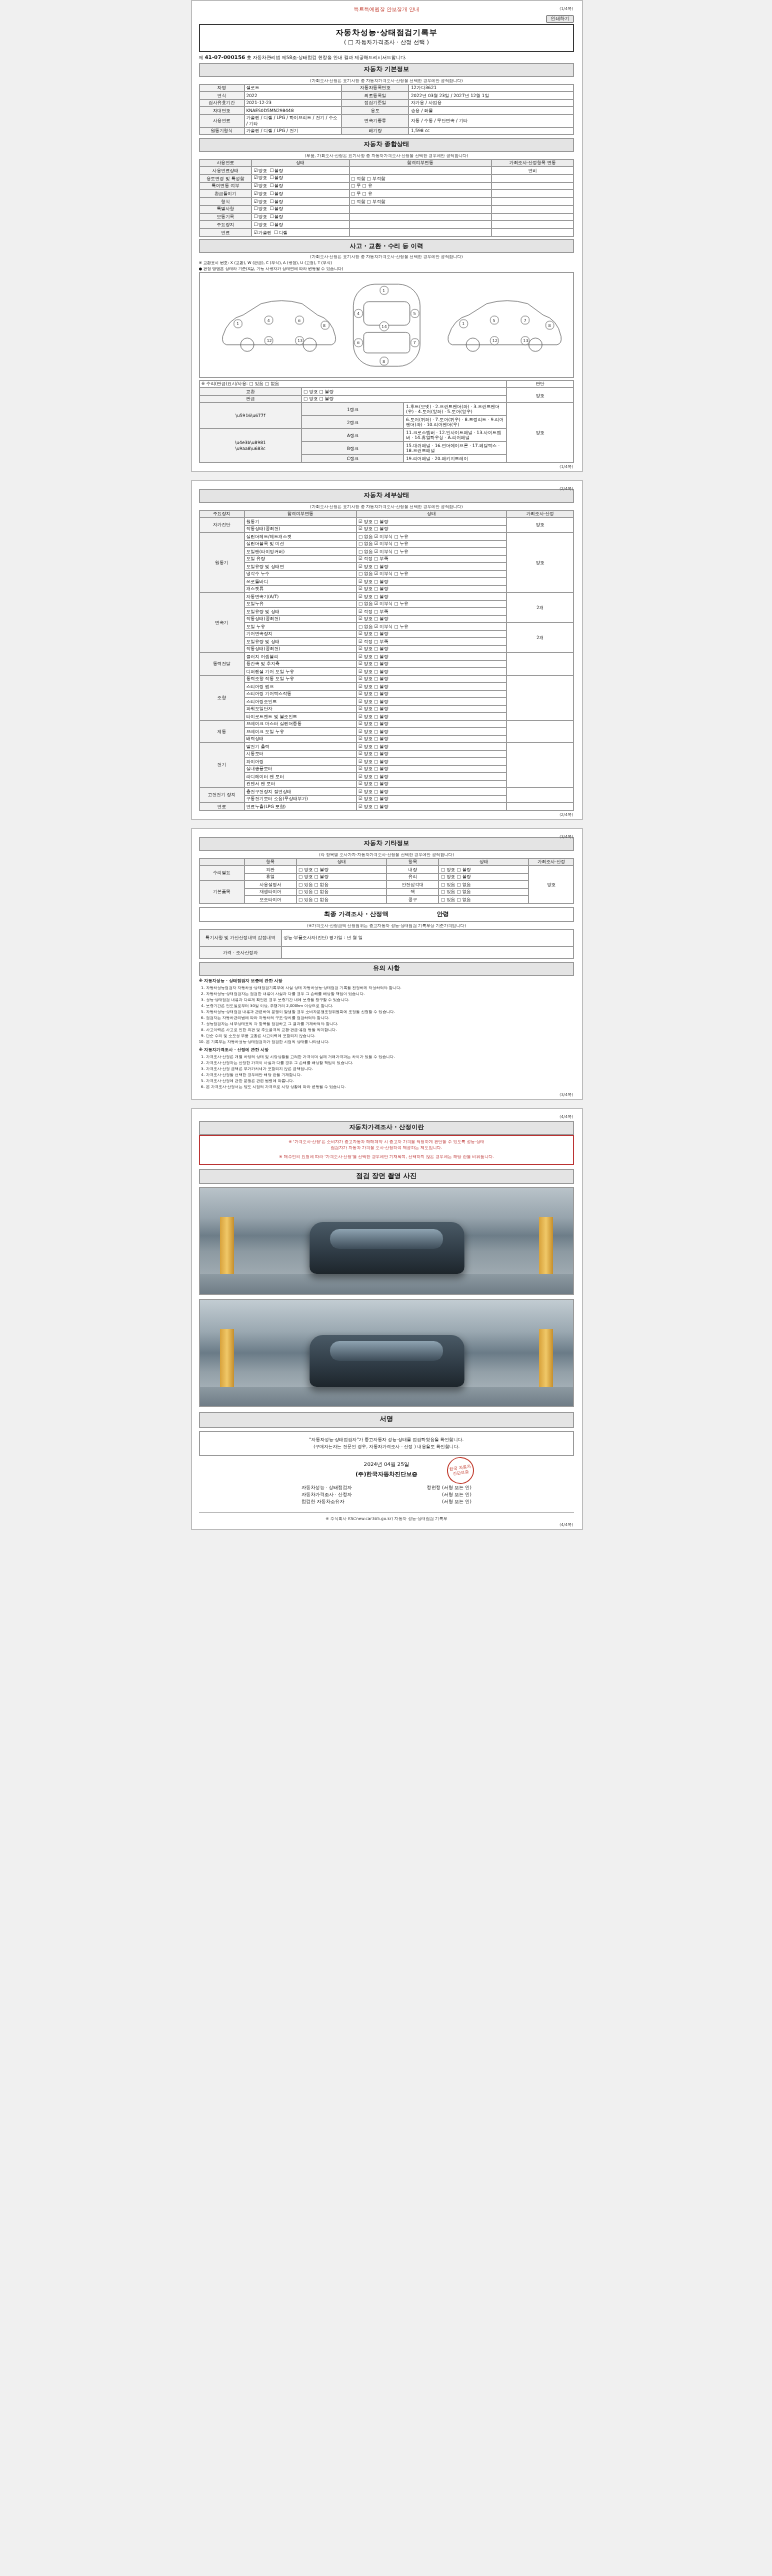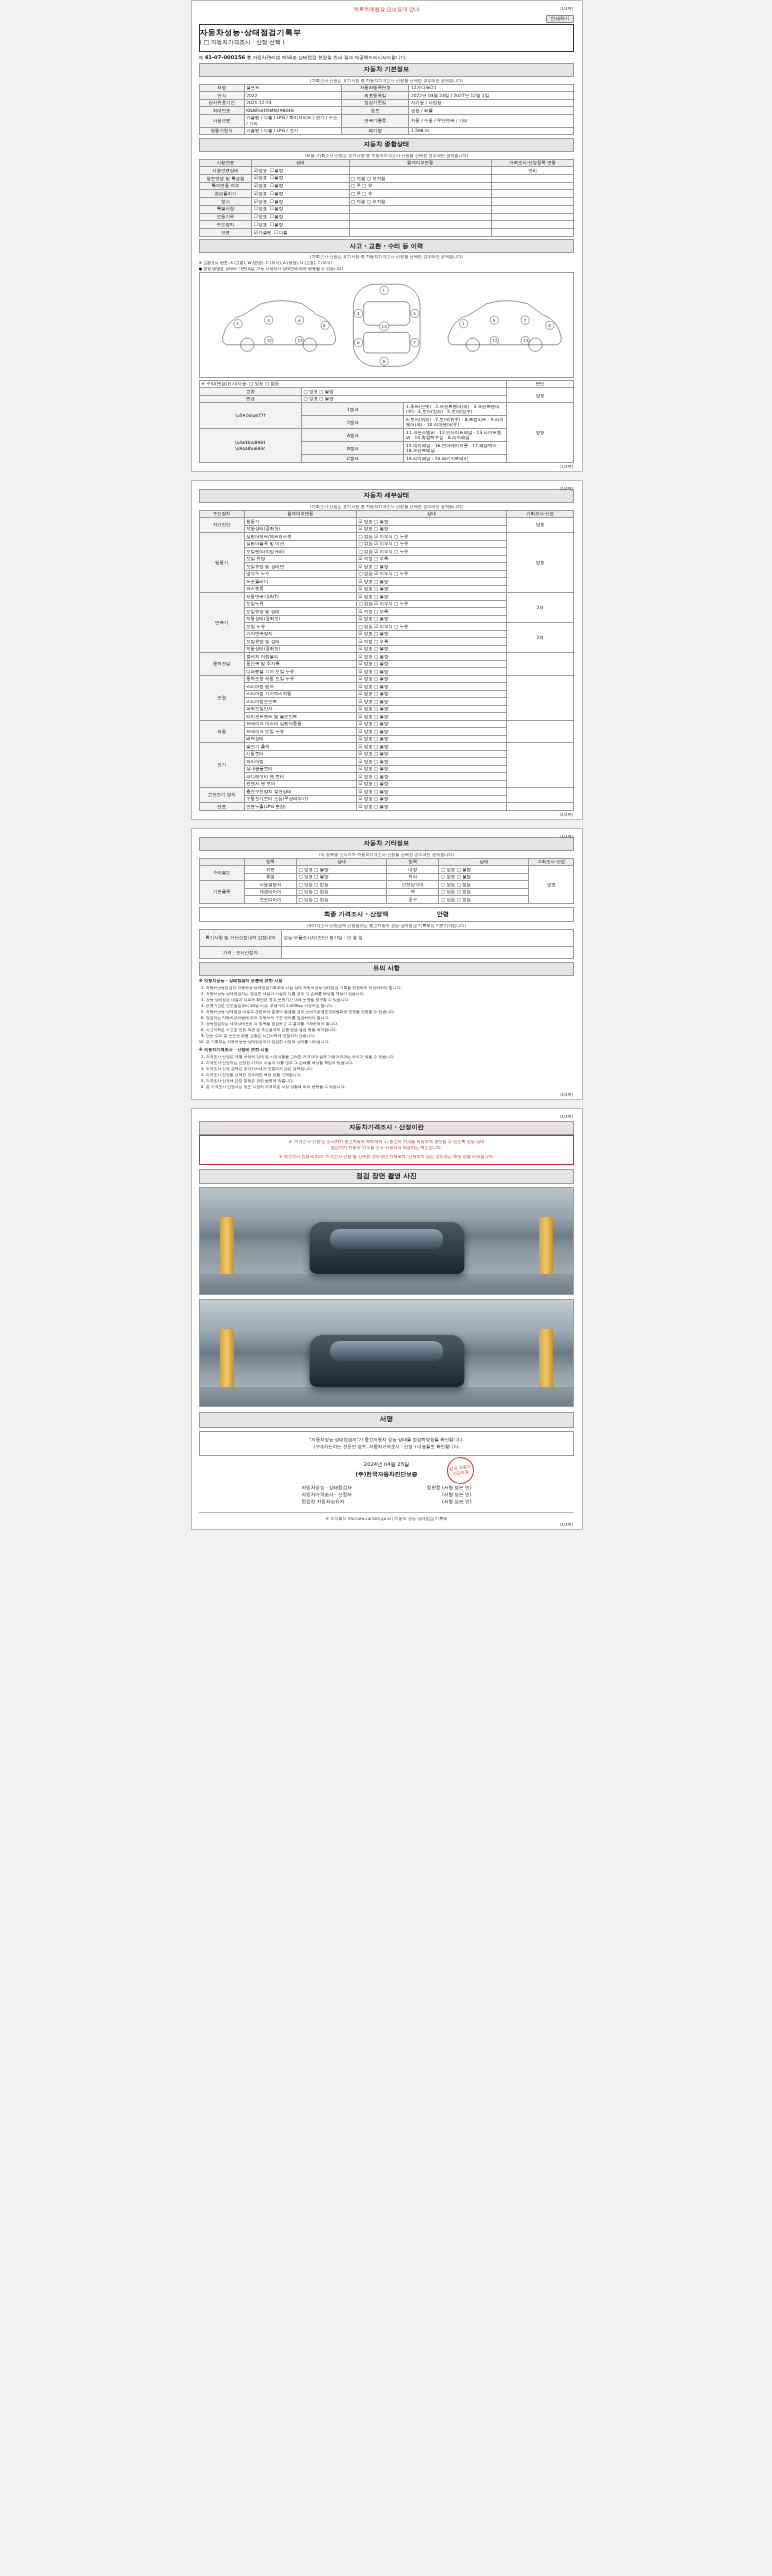--- a/index.html
+++ b/index.html
@@ -23,21 +23,21 @@
   .topbar { text-align:center; font-size:5.2px; color:#c0392b; margin-bottom:1.5px; }
   .print-row { text-align:right; margin-bottom:1px; }
   .print-btn {
     display:inline-block; border:0.5px solid #888; background:#e8e8e8;
     font-size:4.6px; padding:0.5px 4.1px; border-radius:1px; color:#222;
   }
   .pg-no { position:absolute; right:8.2px; font-size:4.1px; color:#444; }
   .pg-top { top:5.2px; }
   .pg-bottom { bottom:2.1px; }
   .doc-title-box {
-    border:0.5px solid #333; padding:3.1px 0 3.6px 0; margin-bottom:2.1px;
+    border:0.5px solid #333; text-align:center; padding:3.1px 0 3.6px 0; margin-bottom:2.1px;
   }
   .doc-title-main { font-size:7.7px; font-weight:bold; letter-spacing:0.5px; }
   .doc-title-sub { font-size:5.7px; margin-top:1.5px; }
   .doc-no { font-size:4.6px; margin:1.5px 0; }
   .doc-no b { font-size:5.2px; }
   .sect-title {
     background:#e4e4e4; border:0.5px solid #999; text-align:center;
     font-size:6.2px; font-weight:bold; padding:1.5px 0; margin-top:2.6px;
   }
   .sect-note { font-size:4.1px; text-align:center; padding:1px 0; color:#333; }

